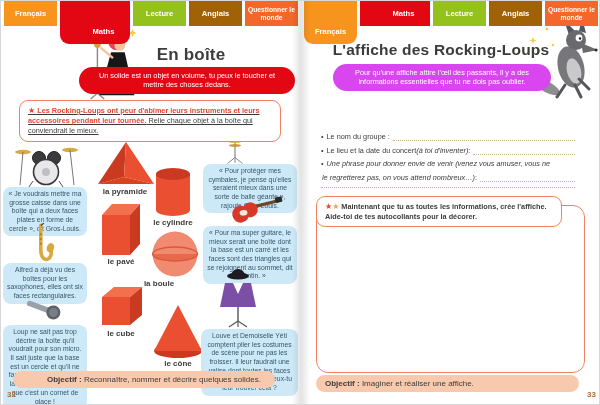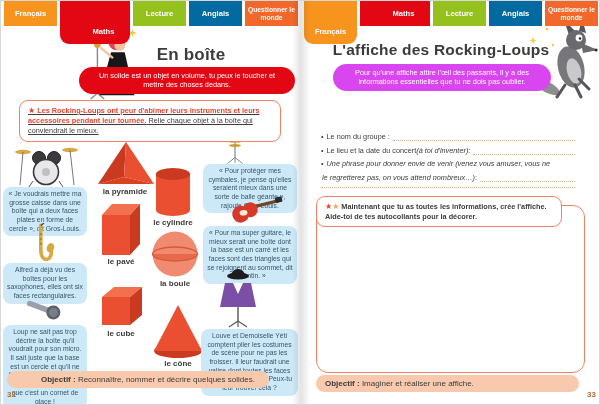--- a/index.html
+++ b/index.html
@@ -12,21 +12,21 @@
   .spine { position:absolute; left:291px; top:0; width:18px; height:405px; z-index:5;
            background:linear-gradient(to right, rgba(0,0,0,0) 0%, rgba(0,0,0,0.10) 45%, rgba(0,0,0,0.10) 55%, rgba(0,0,0,0) 100%); pointer-events:none;}
 
   
   .tabs { position:absolute; top:0; left:3px; width:294px; display:flex; gap:3px; align-items:flex-start; z-index:4; }
   .tab { flex:1 1 0; height:25px; display:flex; align-items:center; justify-content:center;
          color:#fff; font-weight:bold; font-size:7.6px; line-height:1.05; text-align:center; padding:1px 2px; }
   .tab.small { font-size:6.7px; }
   .tab.active { height:43px; border-radius:0 0 9px 9px; align-items:flex-end; padding-bottom:8px; }
   .c-fr { background:#F7941E; } .c-ma { background:#E30613;padding-left:19px; } .c-le { background:#95C11F; }
-  .c-an { background:#0369a1; } .c-qm { background:#F2672A; }
+  .c-an { background:#a16207; } .c-qm { background:#F2672A; }
 
   .page-title { position:absolute; font-weight:bold; color:#3C3C3B; text-align:center; letter-spacing:0.2px; }
   .left .page-title { top:44px; left:95px; width:190px; font-size:17px; }
   .right .page-title { top:40px; left:15px; width:250px; font-size:15.5px; }
 
   .lesson-pill { position:absolute; border-radius:14px; color:#fff; font-size:7.3px; line-height:1.3;
                  text-align:center; padding:4px 10px; z-index:2; }
   .pill-red { background:#E30613; top:66px; left:78px; width:216px; }
   .pill-orange { background:#d946ef; top:63px; left:32px; width:218px; }
 
@@ -165,21 +165,21 @@
     </div>
     <div class="shape-label" style="top:256px; left:87px; width:66px;">le pavé</div>
 
     <div class="shape" style="left:150px; top:229px;">
       <svg width="48" height="48" viewBox="0 0 48 48">
         <circle cx="24" cy="24" r="22.5" fill="#F08A70"></circle>
         <path d="M1.5 24 A 22.5 7 0 0 0 46.5 24" fill="#E96A4A"></path>
         <ellipse cx="24" cy="24" rx="22.5" ry="7" fill="none" stroke="#D85A3C" stroke-width="1.3"></ellipse>
       </svg>
     </div>
-    <div class="shape-label" style="top:278px; left:142px; width:64px;">la boule</div>
+    <div class="shape-label" style="top:278px; left:126px; width:64px;">la boule</div>
 
     <div class="shape" style="left:97px; top:283px;">
       <svg width="48" height="44" viewBox="0 0 48 44">
         <polygon points="4,13 16,3 44,3 32,13" fill="#F3704F"></polygon>
         <polygon points="32,13 44,3 44,31 32,41" fill="#C93A20"></polygon>
         <rect x="4" y="13" width="28" height="28" fill="#E94F30"></rect>
       </svg>
     </div>
     <div class="shape-label" style="top:328px; left:87px; width:66px;">le cube</div>
 
@@ -223,21 +223,21 @@
         <polygon points="8,16 34,16 39,40 3,40" fill="#7B4FA6"></polygon>
         <polygon points="16,16 26,16 21,27" fill="#FFFFFF"></polygon>
         <line x1="21" y1="40" x2="21" y2="54" stroke="#555" stroke-width="1.4"></line>
         <line x1="21" y1="54" x2="12" y2="60" stroke="#555" stroke-width="1.2"></line>
         <line x1="21" y1="54" x2="30" y2="60" stroke="#555" stroke-width="1.2"></line>
         <line x1="21" y1="54" x2="21" y2="60" stroke="#555" stroke-width="1.2"></line>
       </svg>
     </div>
     <div class="bubble" style="left:200px; top:328px; width:97px;">Louve et Demoiselle Yéti comptent plier les costumes de scène pour ne pas les froisser. Il leur faudrait une valise dont toutes les faces seraient des carrés. Peux-tu leur trouver cela ?</div>
 
-    <div class="objectif" style="top:370px; left:6px; width:262px;padding-left:34px;">
+    <div class="objectif" style="top:370px; left:12px; width:262px;padding-left:34px;">
       <span class="bold-dark">Objectif :</span><span> Reconnaître, nommer et décrire quelques solides.</span>
     </div>
     <div class="pagenum" style="left:6px;">32</div>
   </div>
 
   <div class="page right">
 
     <div class="tabs">
       <div class="tab c-fr active">Français</div>
       <div class="tab c-ma">Maths</div>

